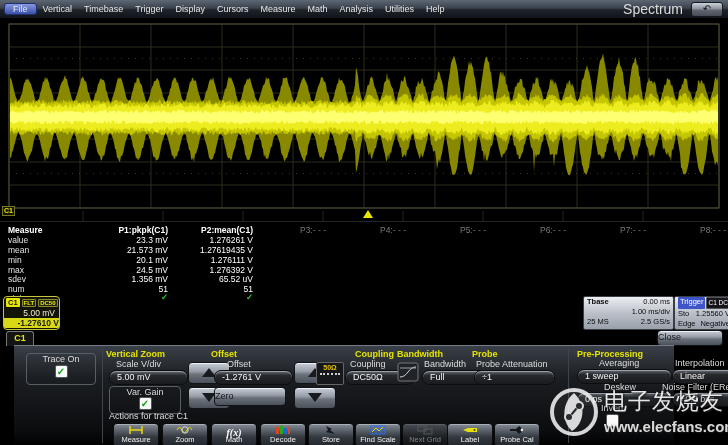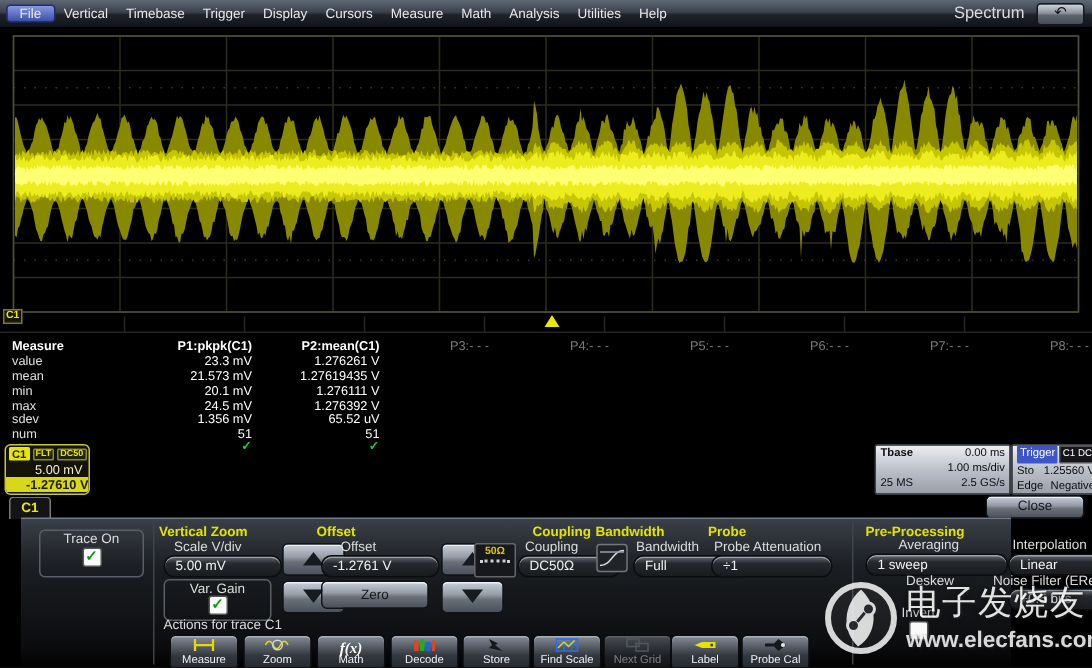--- a/index.html
+++ b/index.html
@@ -5,21 +5,21 @@
   html,body{margin:0;padding:0;background:#1a1a1a}
   #app{position:relative;width:728px;height:445px;background:#000;overflow:hidden;
        font-family:"Liberation Sans",sans-serif;-webkit-font-smoothing:antialiased}
   .abs{position:absolute}
   
   .menubar{left:0;top:0;width:728px;height:18px;display:flex;align-items:center;
     background:linear-gradient(#5e6875,#39414c 45%,#1e232a 55%,#10131a);}
   .mi{font-size:9px;color:#e8e8e8;padding:1px 6px;white-space:nowrap;cursor:default}
   .file-hl{background:linear-gradient(#8798e2,#3c50a8);border:1px solid #202e6e;border-radius:3px;
     padding:0 8px;margin-left:4px}
-  .spectrum{margin-left:auto;font-size:11px;color:#ddd}
+  .spectrum{margin-left:auto;font-size:14px;color:#ddd}
   .undo-btn{width:30px;height:13px;margin:0 5px 0 8px;border-radius:3px;
     background:linear-gradient(#cdd3db,#8a919b 45%,#5f666f 55%,#474d56);
     border:1px solid #15181c;color:#111;font-size:10px;line-height:12px;text-align:center}
   
   #scope-svg{left:0;top:0;width:728px;height:445px;pointer-events:none}
   .trig-tri{width:0;height:0;border-left:5px solid transparent;border-right:5px solid transparent;
     border-bottom:8px solid #e8e800}
   .c1gnd{font-size:7px;font-weight:bold;color:#e8e800;background:#15150a;border:1px solid #7a7a20;
     padding:0 1px;line-height:8px}
   
@@ -47,21 +47,21 @@
   #dialog{left:14px;top:345px;width:660px;height:100px;
     background:linear-gradient(180deg,#3a4048,#1b1e22 32%,#0b0c0e 85%,#000);
     border-top:1px solid #747b84}
   .yhdr{color:#e3e300;font-size:9px;font-weight:bold;white-space:nowrap}
   .lbl{color:#dcdcdc;font-size:9px;white-space:nowrap}
   .field{background:linear-gradient(#6a6f76,#26292d 35%,#191b1e);border:1px solid #0c0d0f;
     box-shadow:inset 0 1px 0 #9aa0a8;border-radius:7px;color:#f2f2f2;font-size:9px;
     line-height:12px;padding-left:7px;white-space:nowrap;overflow:hidden}
   .btn{background:linear-gradient(#c9cfd8,#969da7 42%,#6a7078 58%,#4b515a);
     border:1px solid #111417;border-radius:4px;box-shadow:inset 0 1px 0 #eef2f8;
-    color:#15181c;font-size:9px;text-align:center}
+    color:#15181c;font-size:9px;}
   .grp{border:1px solid #5a5f66;border-radius:4px}
   .chk{background:#fafafa;border:1px solid #555;border-radius:2px;width:11px;height:11px;
     font-size:10px;line-height:11px;text-align:center;color:#0b9a0b;font-weight:bold}
   .tri-u{width:0;height:0;border-left:7px solid transparent;border-right:7px solid transparent;
     border-bottom:9px solid #171a1f;margin:5px auto 0}
   .tri-d{width:0;height:0;border-left:7px solid transparent;border-right:7px solid transparent;
     border-top:9px solid #171a1f;margin:5px auto 0}
   .sep{background:#3f444b;width:1px}
   .abtn{background:linear-gradient(#868d97,#4d535b 40%,#33383f 60%,#23272d);
     border:1px solid #0a0c0e;border-radius:4px;box-shadow:inset 0 1px 0 #aab0b8;
@@ -288,20 +288,21 @@
     <div class="abs field" style="left:460px;top:24px;width:72px;height:13px">÷1</div>
 
     <div class="abs sep" style="left:554px;top:2px;height:95px"></div>
 
     <span class="abs yhdr" style="left:563px;top:3px">Pre-Processing</span>
     <span class="abs lbl" style="left:585px;top:12px">Averaging</span>
     <div class="abs field" style="left:563px;top:23px;width:86px;height:13px">1 sweep</div>
     <span class="abs lbl" style="left:661px;top:12px">Interpolation</span>
     <div class="abs field" style="left:658px;top:23px;width:64px;height:13px">Linear</div>
     <span class="abs lbl" style="left:590px;top:36px">Deskew</span>
+    <div class="abs field" style="left:563px;top:46px;width:86px;height:13px">0 ps</div>
     <span class="abs lbl" style="left:648px;top:36px">Noise Filter (ERes)</span>
     <div class="abs field" style="left:658px;top:46px;width:64px;height:13px">+0.5 bits</div>
     <span class="abs lbl" style="left:587px;top:57px">Invert</span>
     <div class="abs chk" style="left:592px;top:68px;color:transparent"></div>
 
     <div class="abs abtn" style="left:99px;top:77px;width:44px;height:22px">
       <span class="ic"><svg width="16" height="10">
             <path d="M2 1v8M14 1v8M2 5h12" stroke="#e8d80a" stroke-width="1.5" fill="none"></path>
           </svg></span>
       <span class="cap">Measure</span>

